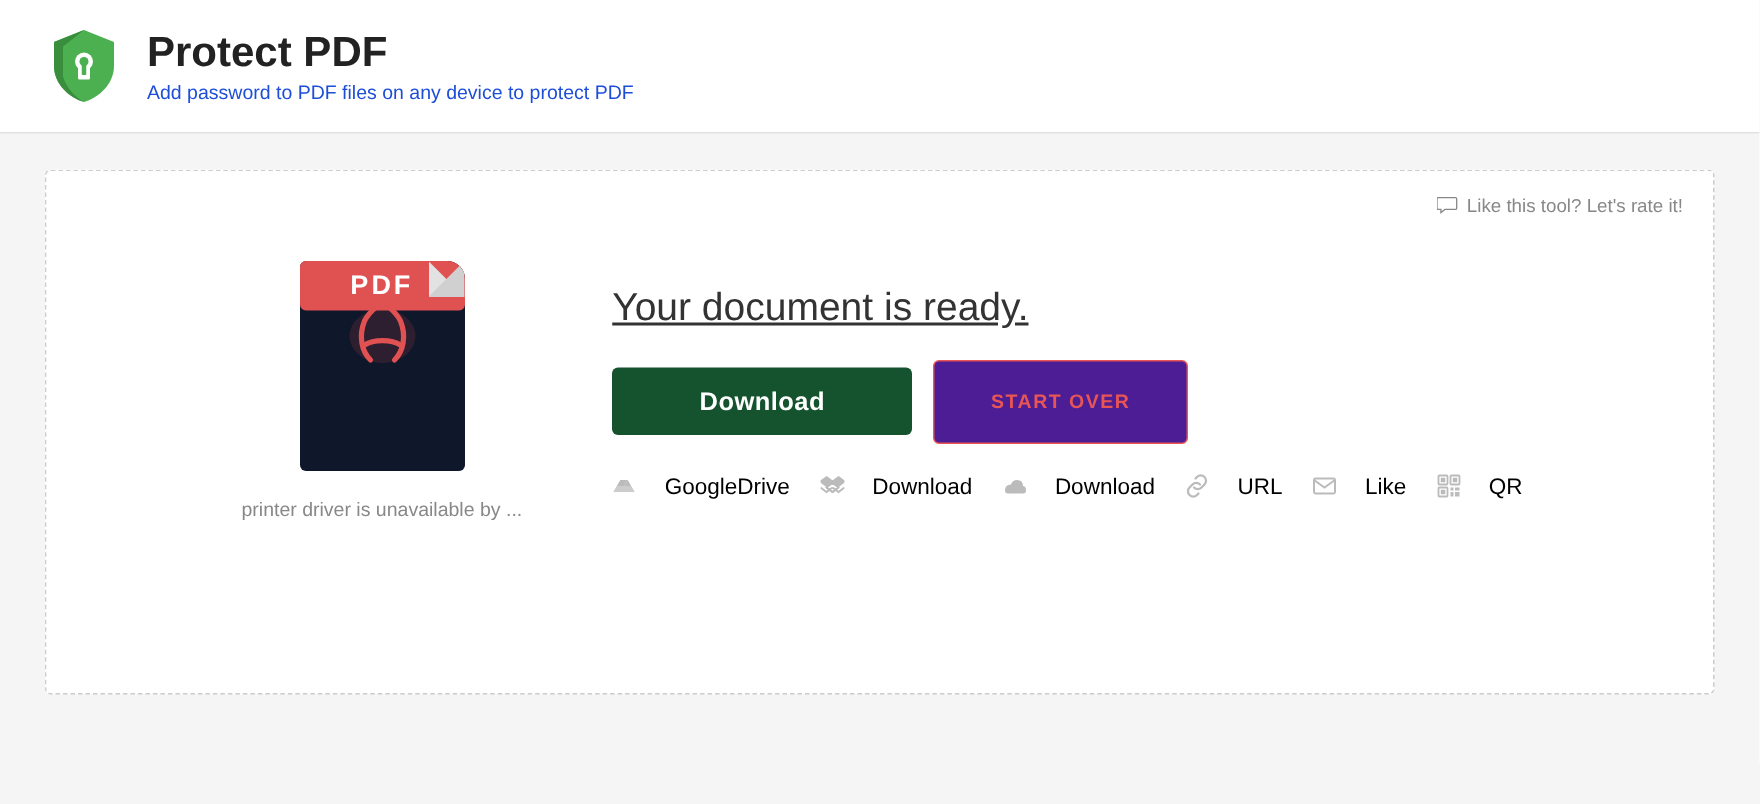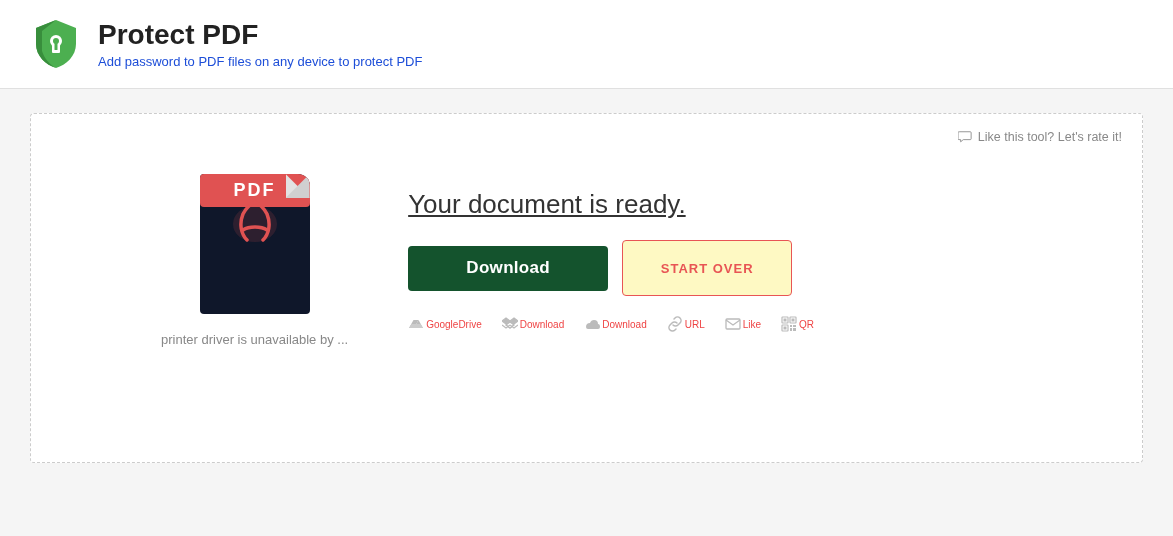--- a/index.html
+++ b/index.html
@@ -167,21 +167,21 @@
       border-radius: 4px;
       padding: 0 40px;
       height: 45px;
       font-size: 17px;
       font-weight: 600;
       cursor: pointer;
       min-width: 200px;
       letter-spacing: 0.3px;
     }
     .btn-start-over {
-      background: #fef9c3;
+      background: #4c1d95;
       color: #e85555;
       border: 1.5px solid #e85555;
       border-radius: 4px;
       padding: 0 30px;
       height: 56px;
       font-size: 13px;
       font-weight: 700;
       cursor: pointer;
       letter-spacing: 1px;
       min-width: 170px;
@@ -190,23 +190,23 @@
 
     
     .share-row {
       display: flex;
       align-items: center;
       gap: 20px;
     }
     .share-item {
       display: flex;
       align-items: center;
-      gap: 2px;
-      color: #ef4444;
-      font-size: 10px;
+      gap: 19px;
+      color: #000000;
+      font-size: 15px;
       cursor: pointer;
       text-decoration: none;
     }
     .share-item svg {
       width: 16px;
       height: 16px;
       fill: #bbb;
     }
   </style>
 </head>

